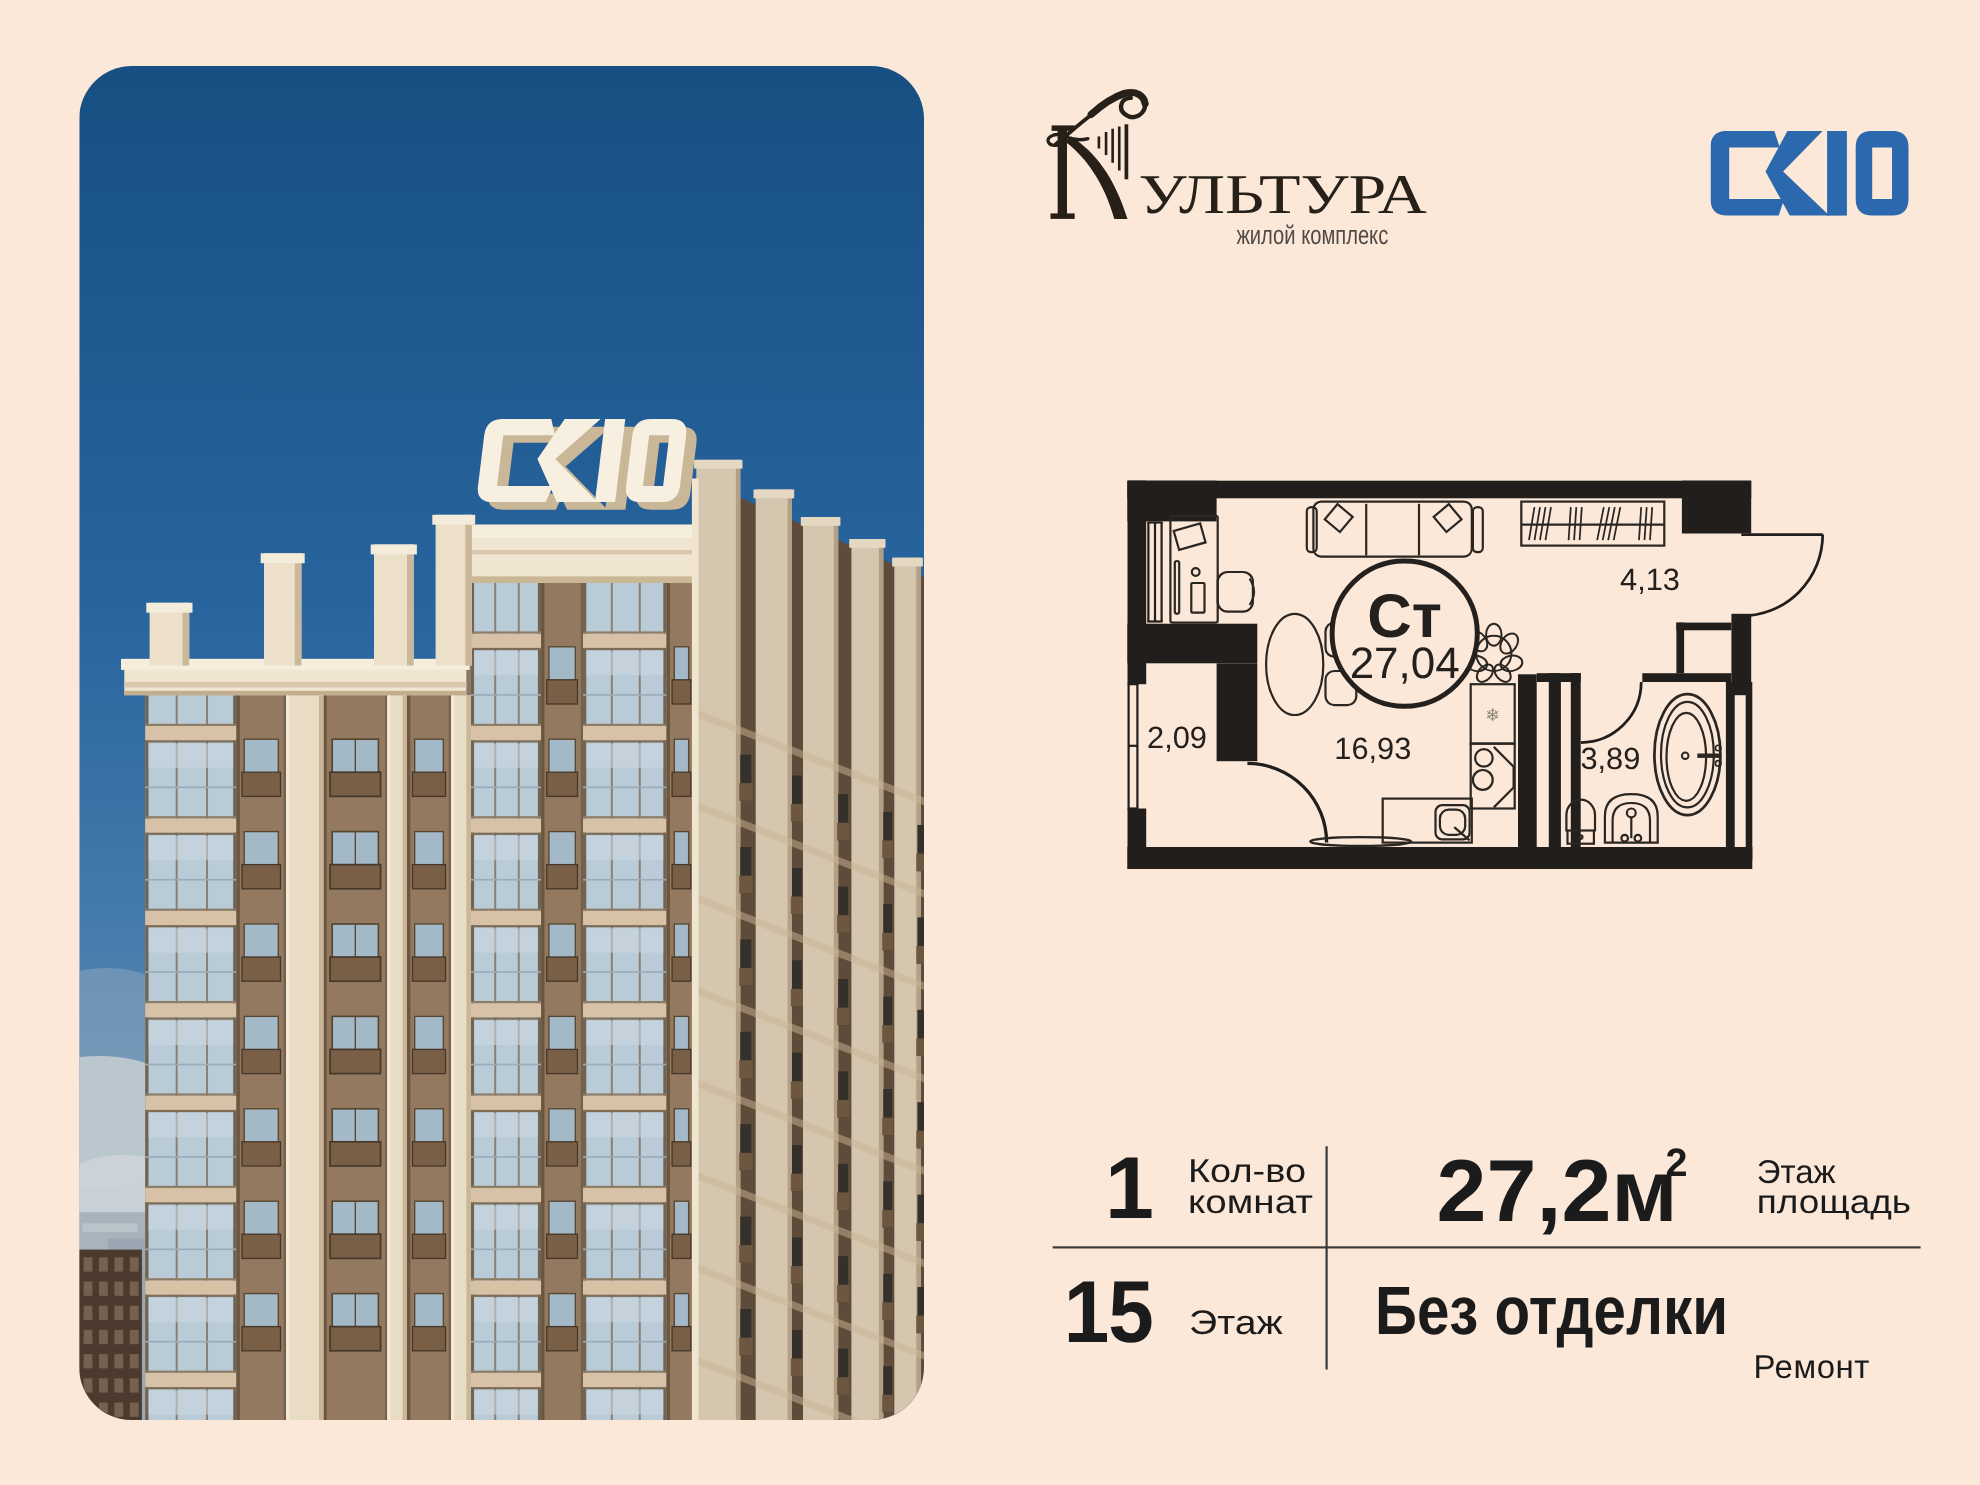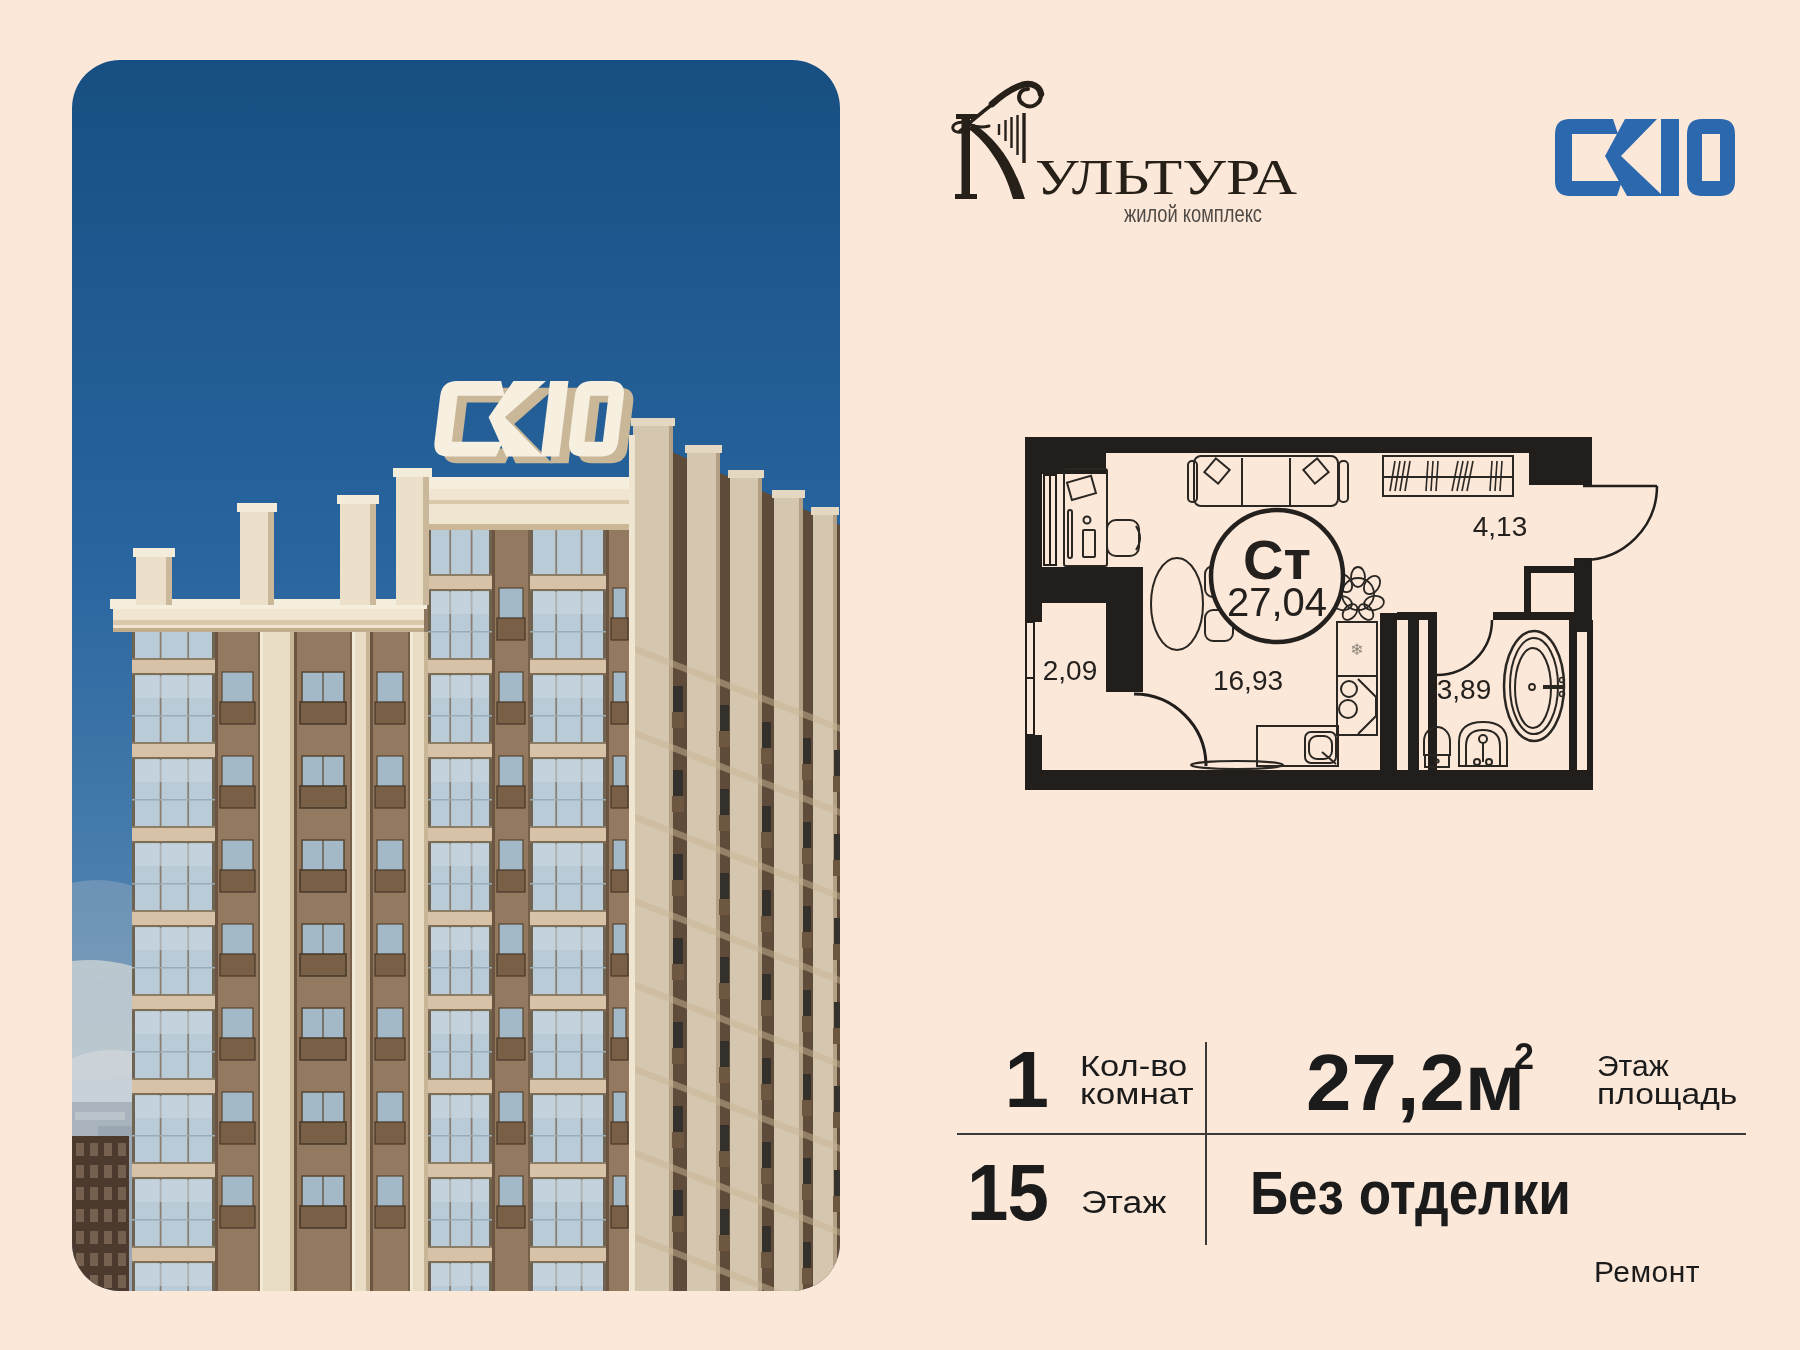--- a/index.html
+++ b/index.html
@@ -721,14 +721,14 @@
   <div class="abs" style="left:1597px;top:1051px;font-size:30px;color:#1b1b1b;line-height:30px;">Этаж</div>
 
   <div class="abs" style="left:1597px;top:1079px;font-size:30px;color:#1b1b1b;line-height:30px;transform:scaleX(1.12);transform-origin:0 0;">площадь</div>
 
   <div class="abs" style="left:948px;top:1153px;width:100px;text-align:right;font-size:80px;font-weight:bold;color:#1b1b1b;line-height:80px;letter-spacing:-1px;transform:scaleX(0.93);transform-origin:100% 0;">15</div>
 
   <div class="abs" style="left:1081px;top:1185px;font-size:31px;color:#1b1b1b;transform:scaleX(1.15);transform-origin:0 0;">Этаж</div>
 
   <div class="abs" style="left:1250px;top:1162px;font-size:62px;font-weight:bold;color:#1b1b1b;line-height:62px;transform:scaleX(0.855);transform-origin:0 0;white-space:nowrap;">Без отделки</div>
 
-  <div class="abs" style="left:1594px;top:1255px;font-size:30px;color:#1b1b1b;letter-spacing:0.5px;">Ремонт</div>
+  <div class="abs" style="left:1594px;top:1227px;font-size:30px;color:#1b1b1b;letter-spacing:0.5px;">Ремонт</div>
 </div>
 
 </body></html>

